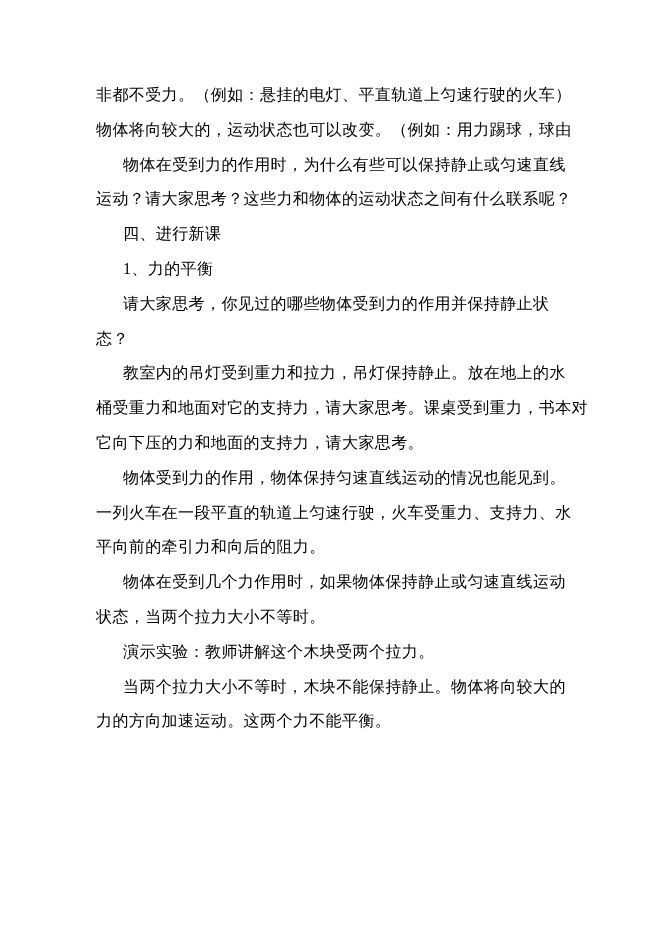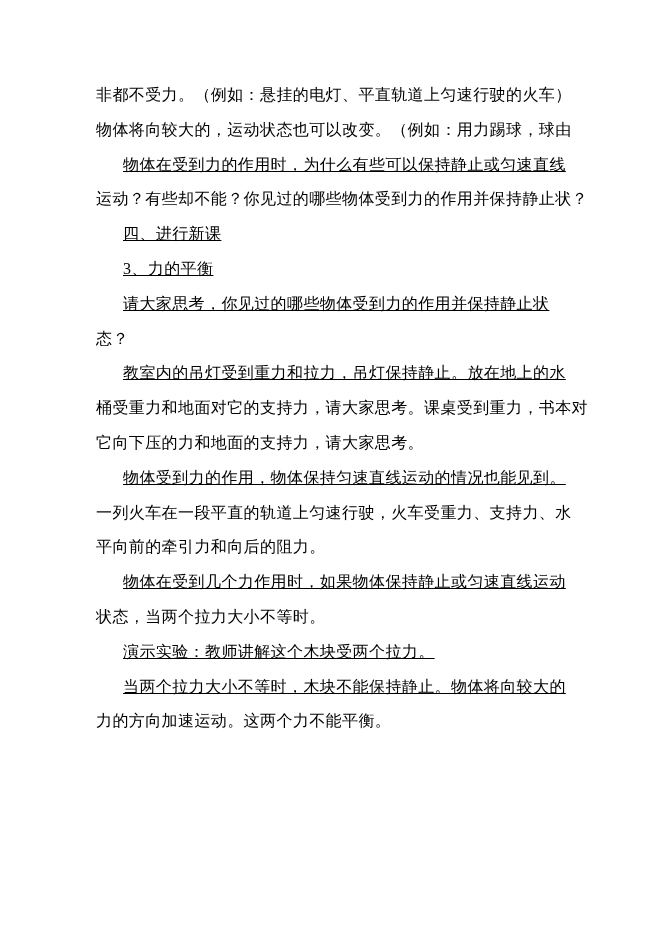--- a/index.html
+++ b/index.html
@@ -23,33 +23,32 @@
     line-height: 34.8px;
     color: #000000;
   }
   .line {
     height: 34.8px;
     white-space: nowrap;
     letter-spacing: 0.4px;
   }
   .line.indent {
     padding-left: 27px;
-    text-decoration: underline;
   }
 </style>
 </head>
 <body>
 
 <div class="page">
   <div class="line">非都不受力。（例如：悬挂的电灯、平直轨道上匀速行驶的火车）</div>
   <div class="line">物体将向较大的，运动状态也可以改变。（例如：用力踢球，球由</div>
   <div class="line indent">物体在受到力的作用时，为什么有些可以保持静止或匀速直线</div>
-  <div class="line">运动？有些却不能？你见过的哪些物体受到力的作用并保持静止状？</div>
+  <div class="line">运动？请大家思考？这些力和物体的运动状态之间有什么联系呢？</div>
   <div class="line indent">四、进行新课</div>
-  <div class="line indent">3、力的平衡</div>
+  <div class="line indent">1、力的平衡</div>
   <div class="line indent">请大家思考，你见过的哪些物体受到力的作用并保持静止状</div>
   <div class="line">态？</div>
   <div class="line indent">教室内的吊灯受到重力和拉力，吊灯保持静止。放在地上的水</div>
   <div class="line">桶受重力和地面对它的支持力，请大家思考。课桌受到重力，书本对</div>
   <div class="line">它向下压的力和地面的支持力，请大家思考。</div>
   <div class="line indent">物体受到力的作用，物体保持匀速直线运动的情况也能见到。</div>
   <div class="line">一列火车在一段平直的轨道上匀速行驶，火车受重力、支持力、水</div>
   <div class="line">平向前的牵引力和向后的阻力。</div>
   <div class="line indent">物体在受到几个力作用时，如果物体保持静止或匀速直线运动</div>
   <div class="line">状态，当两个拉力大小不等时。</div>

